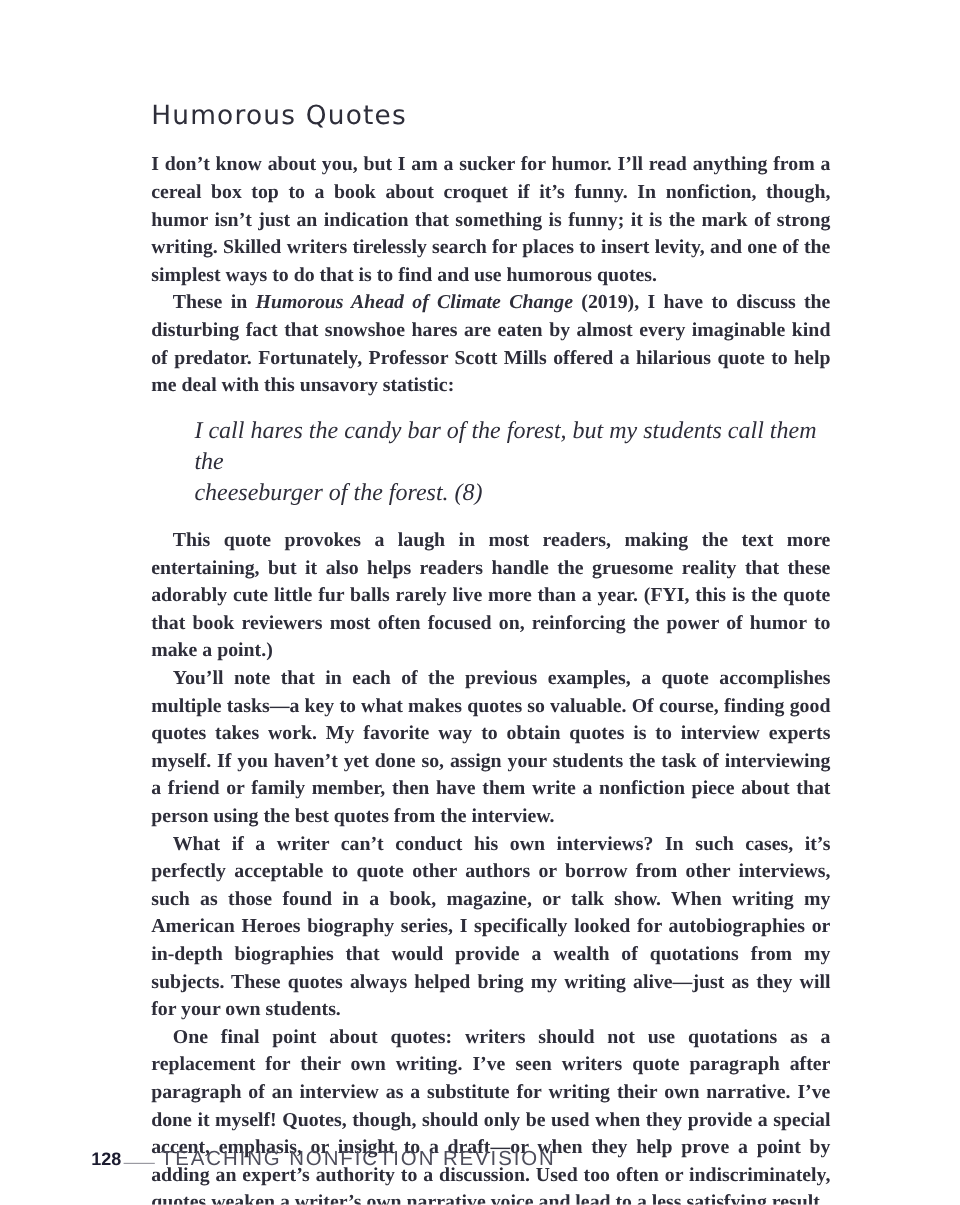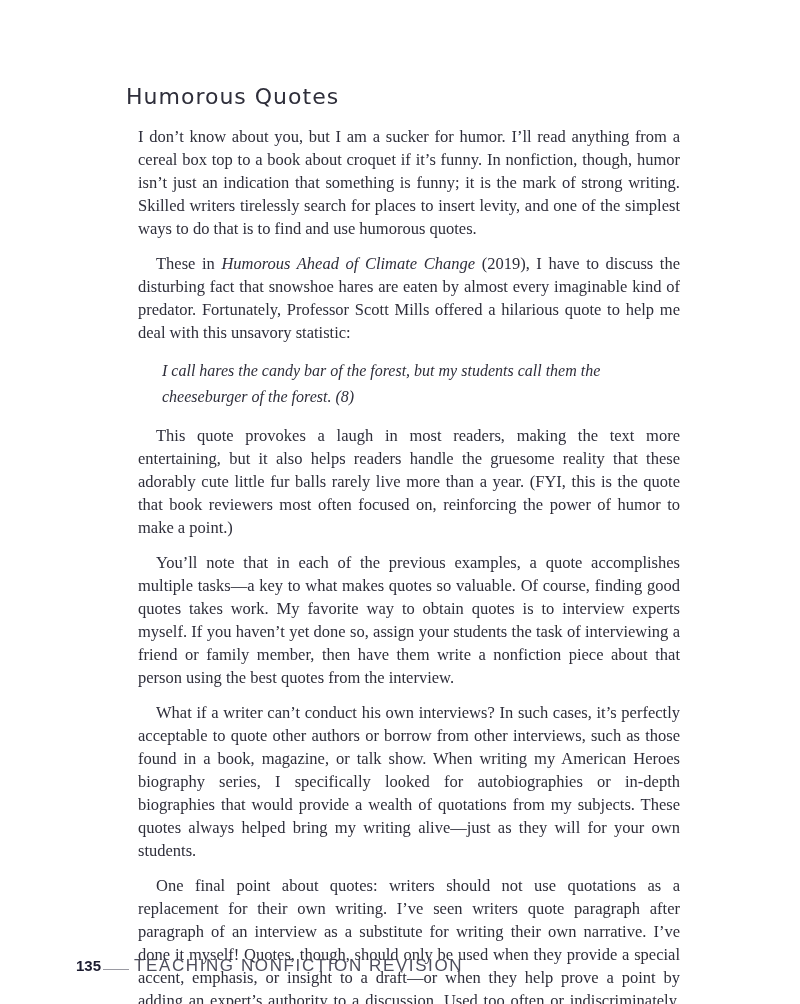--- a/index.html
+++ b/index.html
@@ -24,31 +24,32 @@
   }
   .title {
     font-family: "DejaVu Sans", sans-serif;
     font-weight: normal;
     font-size: 22px;
     letter-spacing: 1px;
     margin: 0 0 16px 0;
     color: var(--text, #2e2e3a);
   }
   .para {
-    margin: 12px;
+    margin: 0;
     font-size: 16.5px;
     line-height: 23px;
     text-align: justify;
+    font-weight: bold;
   }
   .para.indent {
     text-indent: 18px;
   }
   .quote {
     margin: 14px 0 14px 36px;
-    font-size: 16px;
+    font-size: 20px;
     line-height: 26px;
     font-style: italic;
     text-align: left;
   }
   .footer {
     position: absolute;
     left: 76px;
     bottom: 28px;
     font-family: "Liberation Sans", sans-serif;
     white-space: nowrap;
@@ -84,15 +85,15 @@
 
     <blockquote class="quote">I call hares the candy bar of the forest, but my students call them the<br>cheeseburger of the forest. (8)</blockquote>
 
     <p class="para indent"><span>This quote provokes a laugh in most readers, making the text more entertaining, but it also helps readers handle the gruesome reality that these adorably cute little fur balls rarely live more than a year. (FYI, this is the quote that book reviewers most often focused on, reinforcing the power of humor to make a point.)</span></p>
     <p class="para indent"><span>You’ll note that in each of the previous examples, a quote accomplishes multiple tasks—a key to what makes quotes so valuable. Of course, finding good quotes takes work. My favorite way to obtain quotes is to interview experts myself. If you haven’t yet done so, assign your students the task of interviewing a friend or family member, then have them write a nonfiction piece about that person using the best quotes from the interview.</span></p>
     <p class="para indent"><span>What if a writer can’t conduct his own interviews? In such cases, it’s perfectly acceptable to quote other authors or borrow from other interviews, such as those found in a book, magazine, or talk show. When writing my American Heroes biography series, I specifically looked for autobiographies or in-depth biographies that would provide a wealth of quotations from my subjects. These quotes always helped bring my writing alive—just as they will for your own students.</span></p>
     <p class="para indent"><span>One final point about quotes: writers should not use quotations as a replacement for their own writing. I’ve seen writers quote paragraph after paragraph of an interview as a substitute for writing their own narrative. I’ve done it myself! Quotes, though, should only be used when they provide a special accent, emphasis, or insight to a draft—or when they help prove a point by adding an expert’s authority to a discussion. Used too often or indiscriminately, quotes weaken a writer’s own narrative voice and lead to a less satisfying result.</span></p>
   </div>
 
   <div class="footer">
-    <span class="pagenum">135</span><span class="footer-rule"></span><span class="book-title">TEACHING NONFICTION REVISION</span>
+    <span class="pagenum">128</span><span class="footer-rule"></span><span class="book-title">TEACHING NONFICTION REVISION</span>
   </div>
 </div>
 
 </body></html>

